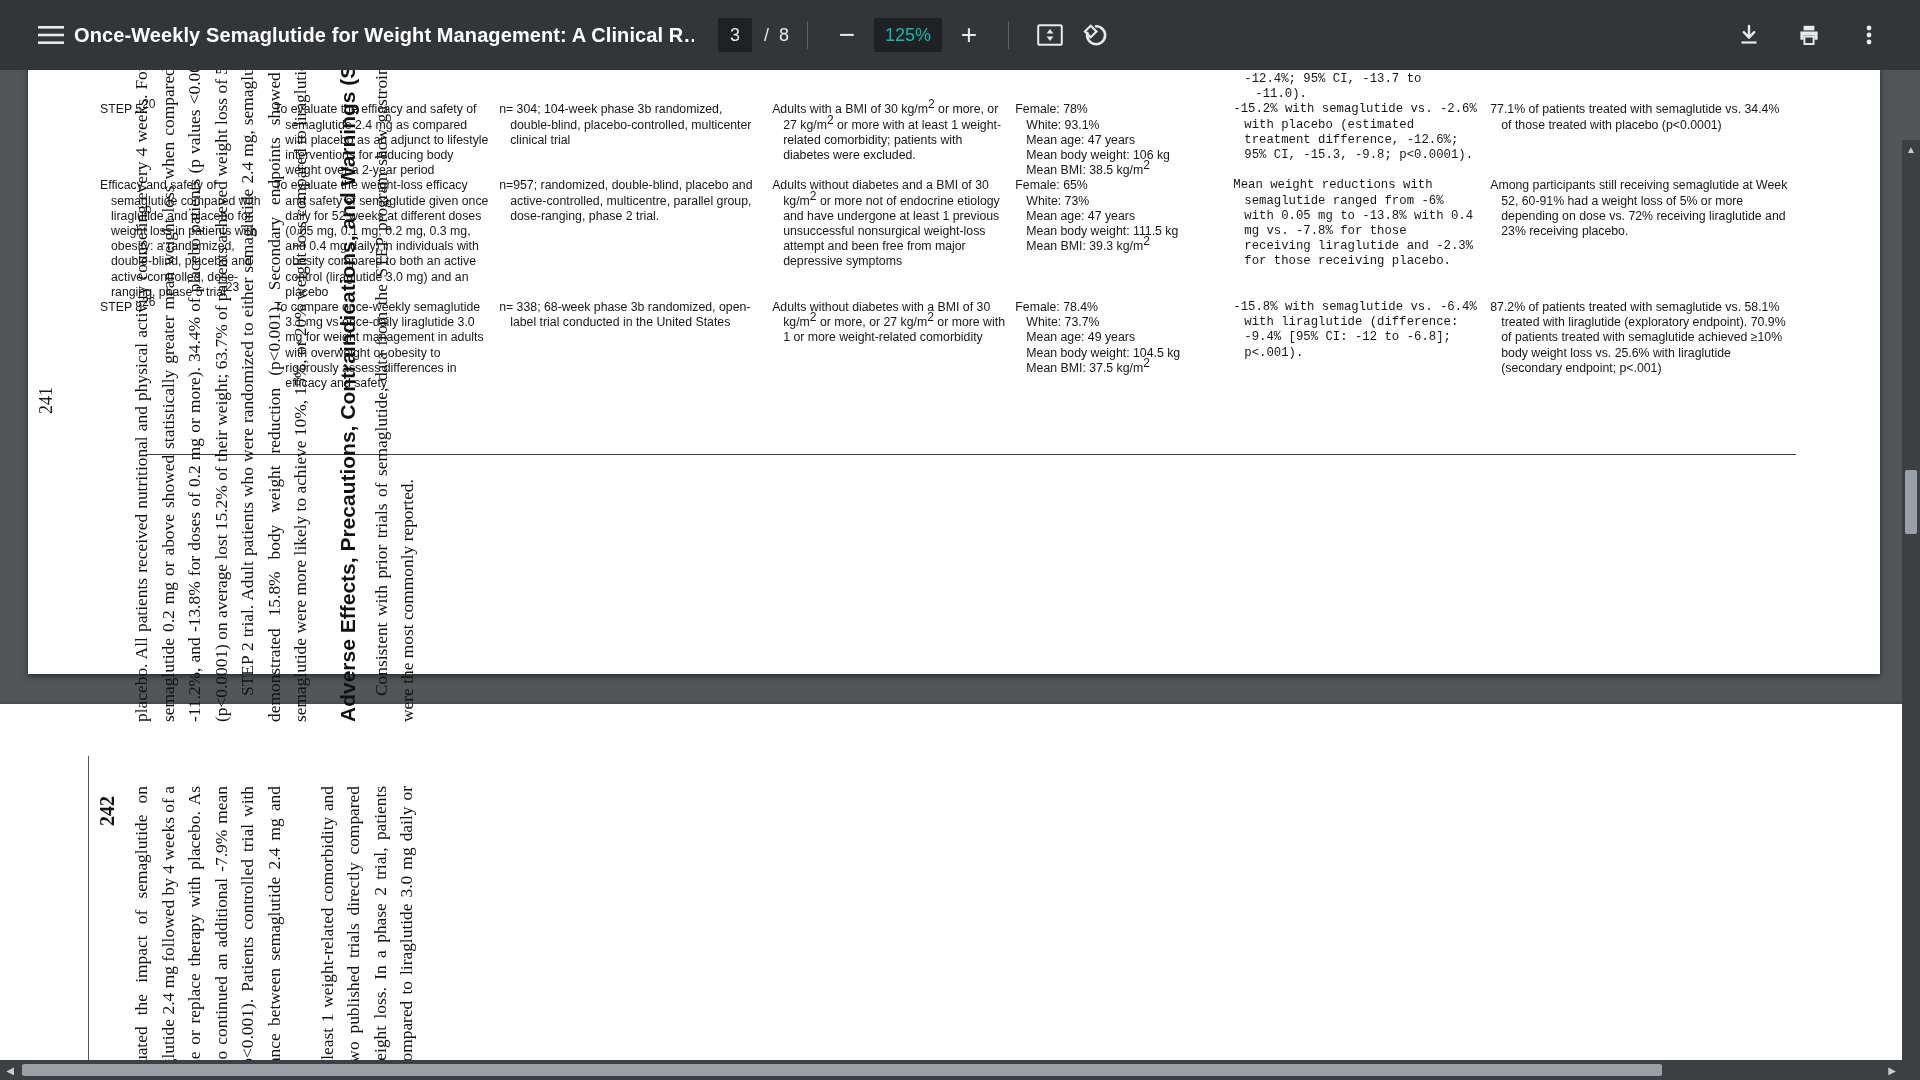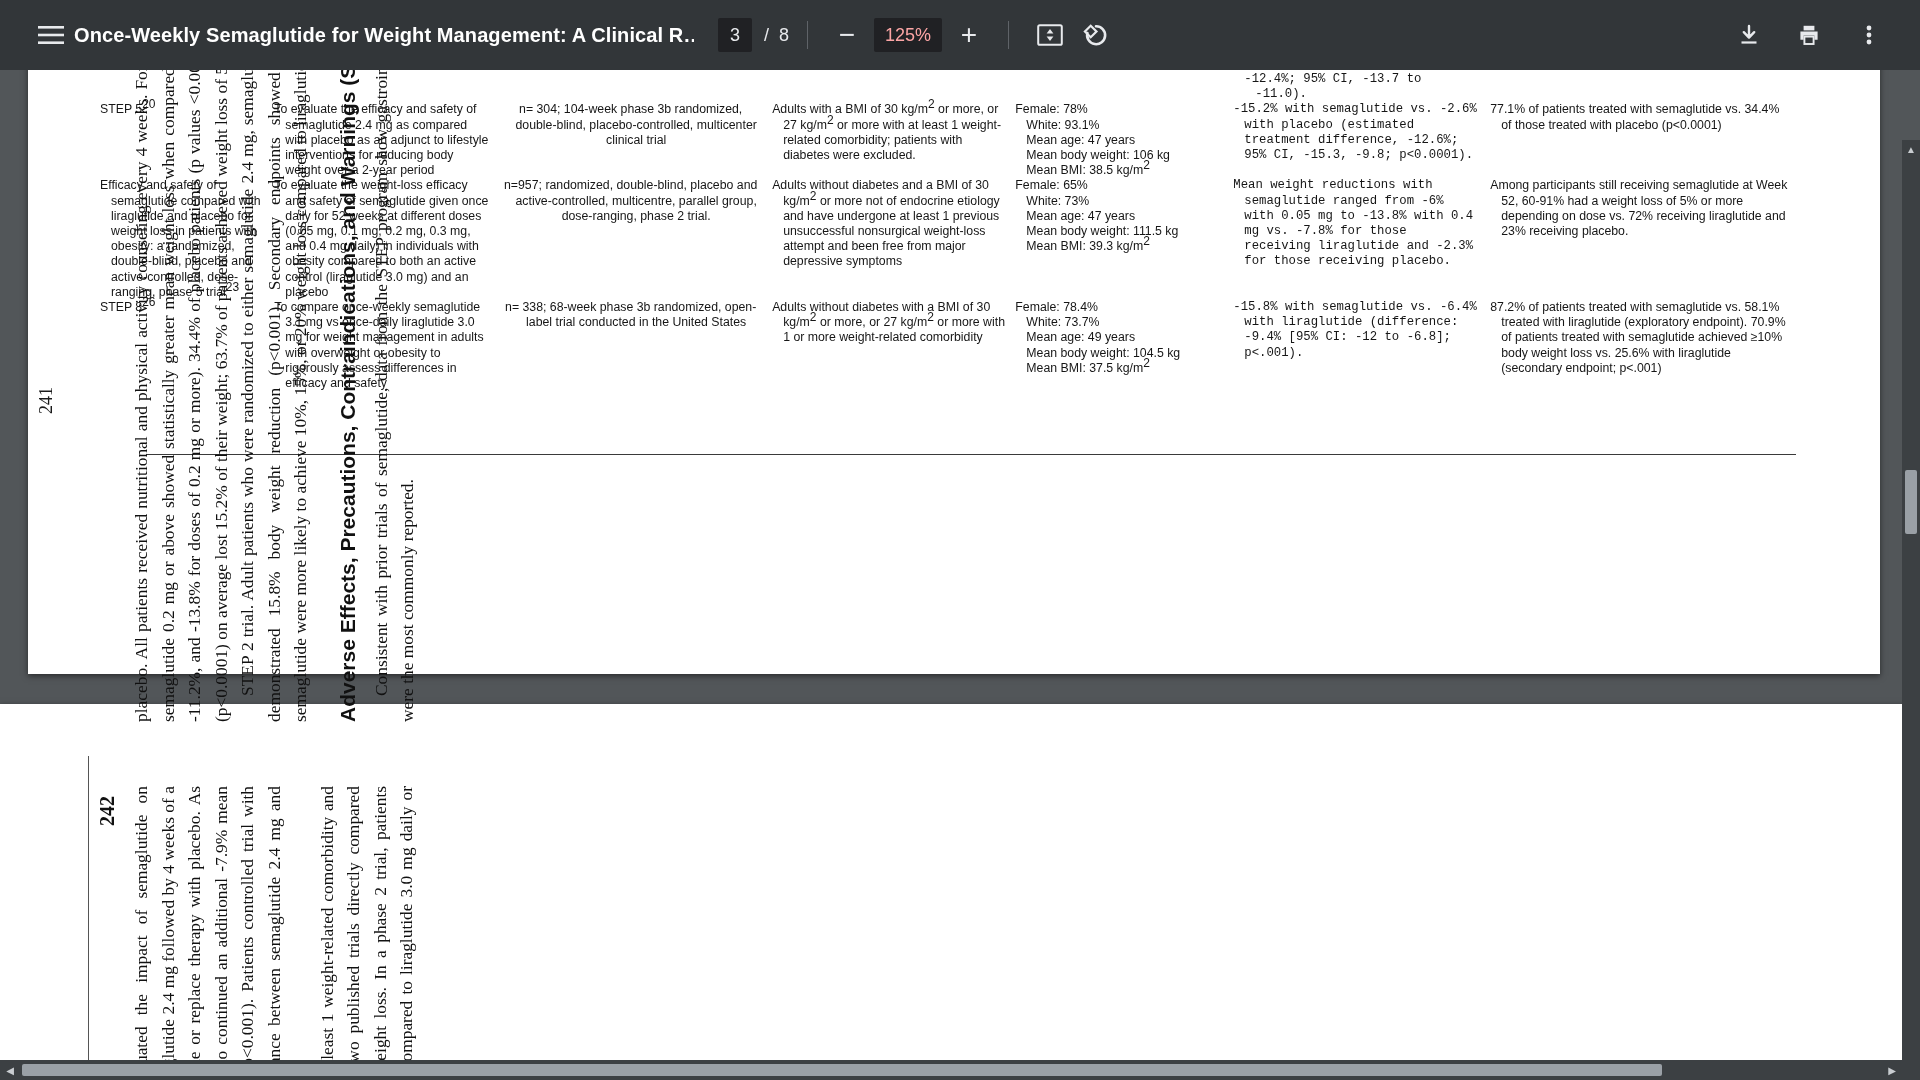--- a/index.html
+++ b/index.html
@@ -56,21 +56,21 @@
   #page-total { color: #e8eaed; font-size: 18px; }
   .tb-divider {
     width: 1px; height: 28px;
     background: #5f6368;
     margin: 0 18px;
     flex: 0 0 auto;
   }
   #zoom-group { display: flex; align-items: center; }
   #zoom-level {
     background: #202124;
-    color: #fca5a5;
+    color: #14b8a6;
     height: 34px;
     min-width: 68px;
     display: flex; align-items: center; justify-content: center;
     padding: 0 10px;
     font-size: 18px;
     border-radius: 2px;
     margin: 0 6px;
   }
   .zoom-sign {
     width: 42px; height: 42px;
@@ -133,21 +133,21 @@
   }
   #tbl td {
     vertical-align: top;
     padding: 0 10px 0 0;
     text-indent: -11px;
     padding-left: 11px;
   }
   #tbl tr.row-top td { padding-top: 0px; }
   .col-a { width: 152px; }
   .col-b { width: 196px; }
-  .col-c { width: 238px; text-align: center; }
+  .col-c { width: 238px; }
   .col-d { width: 212px; }
   .col-e { width: 190px; }
   .col-f { width: 224px; font-family: Liberation Mono, monospace; }
   .col-g { width: 270px; }
   .nohang { text-indent: 0; }
   sup { font-size: 12px; vertical-align: super; line-height: 0; }
 
   #tbl-rule {
     position: absolute;
     left: 118px; top: 470px;

